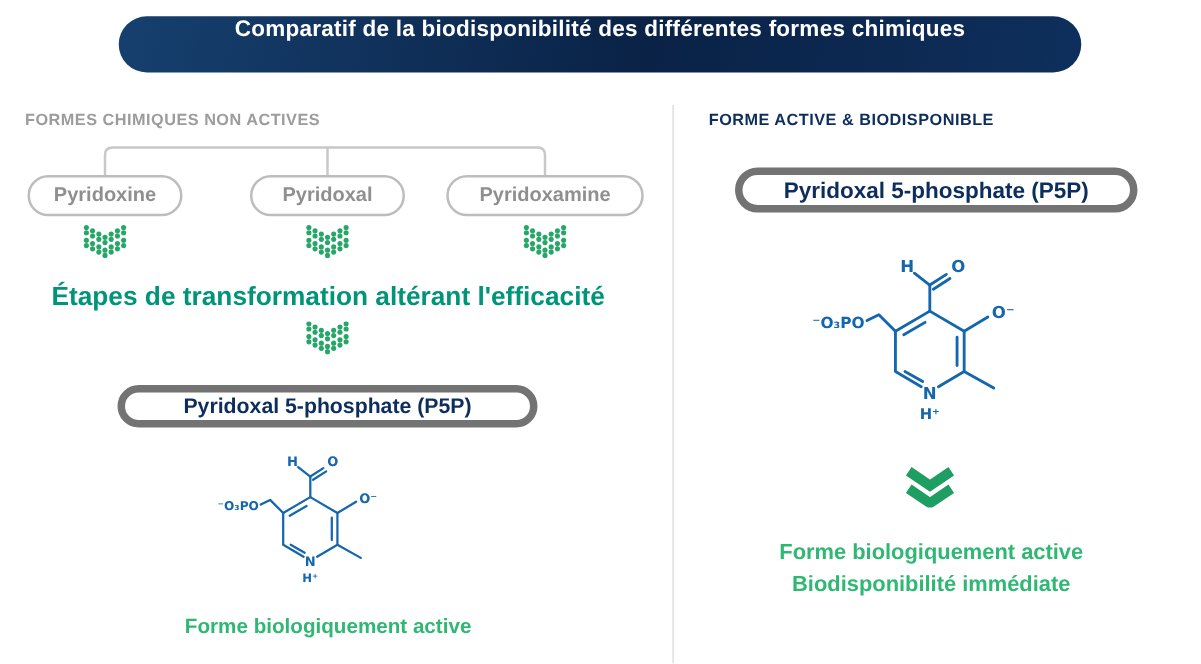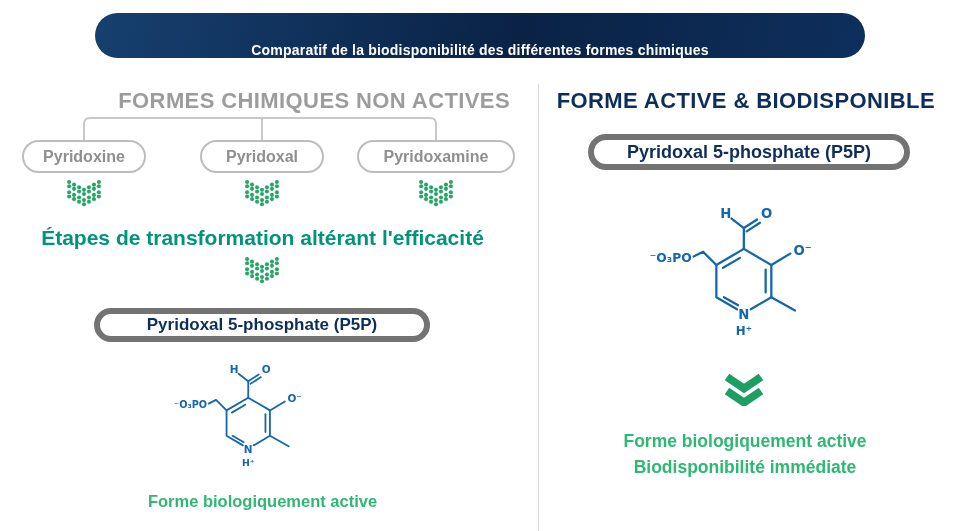--- a/index.html
+++ b/index.html
@@ -3,27 +3,27 @@
 <meta charset="utf-8">
 <style>
   html,body{margin:0;padding:0;background:#fff;}
   .canvas{
     position:relative;width:961px;height:531px;background:#fff;overflow:hidden;
     font-family:"Liberation Sans","DejaVu Sans",sans-serif;
   }
   .banner{
     position:absolute;left:95px;top:13px;width:770px;height:45px;border-radius:24px;
     background:linear-gradient(100deg,#16406f 0%,#0a2246 55%,#0e2f5c 100%);
-    display:flex;align-items:flex-end;justify-content:center;
-    color:#ffffff;font-size:14px;font-weight:600;letter-spacing:.2px;
+    display:flex;align-items:flex-start;justify-content:center;
+    color:#ffffff;font-size:18px;font-weight:600;letter-spacing:.2px;
   }
   .divider{position:absolute;left:538px;top:84px;width:1px;height:447px;background:#d8d8d8;}
-  .heading{position:absolute;font-weight:700;font-size:22px;letter-spacing:.4px;text-align:right;}
+  .heading{position:absolute;font-weight:700;font-size:13px;letter-spacing:.4px;text-align:left;}
   .heading-left{left:20px;top:88px;width:490px;color:#9c9c9c;}
-  .heading-right{left:555px;top:88px;width:380px;color:#0d2d5c;}
+  .heading-right{left:567px;top:88px;width:380px;color:#0d2d5c;}
   .bracket{position:absolute;left:82px;top:114px;width:356px;height:26px;}
   .pill{
     position:absolute;box-sizing:border-box;display:flex;align-items:center;justify-content:center;
     border-radius:17px;font-weight:600;background:#fff;white-space:nowrap;text-align:center;
   }
   .pill-gray{border:2px solid #bdbdbd;color:#8f8f8f;font-size:16px;height:33px;top:140px;}
   .pill-1{left:22px;width:124px;}
   .pill-2{left:200px;width:124px;}
   .pill-3{left:357px;width:158px;}
   .pill-navy{border:6px solid #737373;color:#0d2d5c;font-weight:700;}

